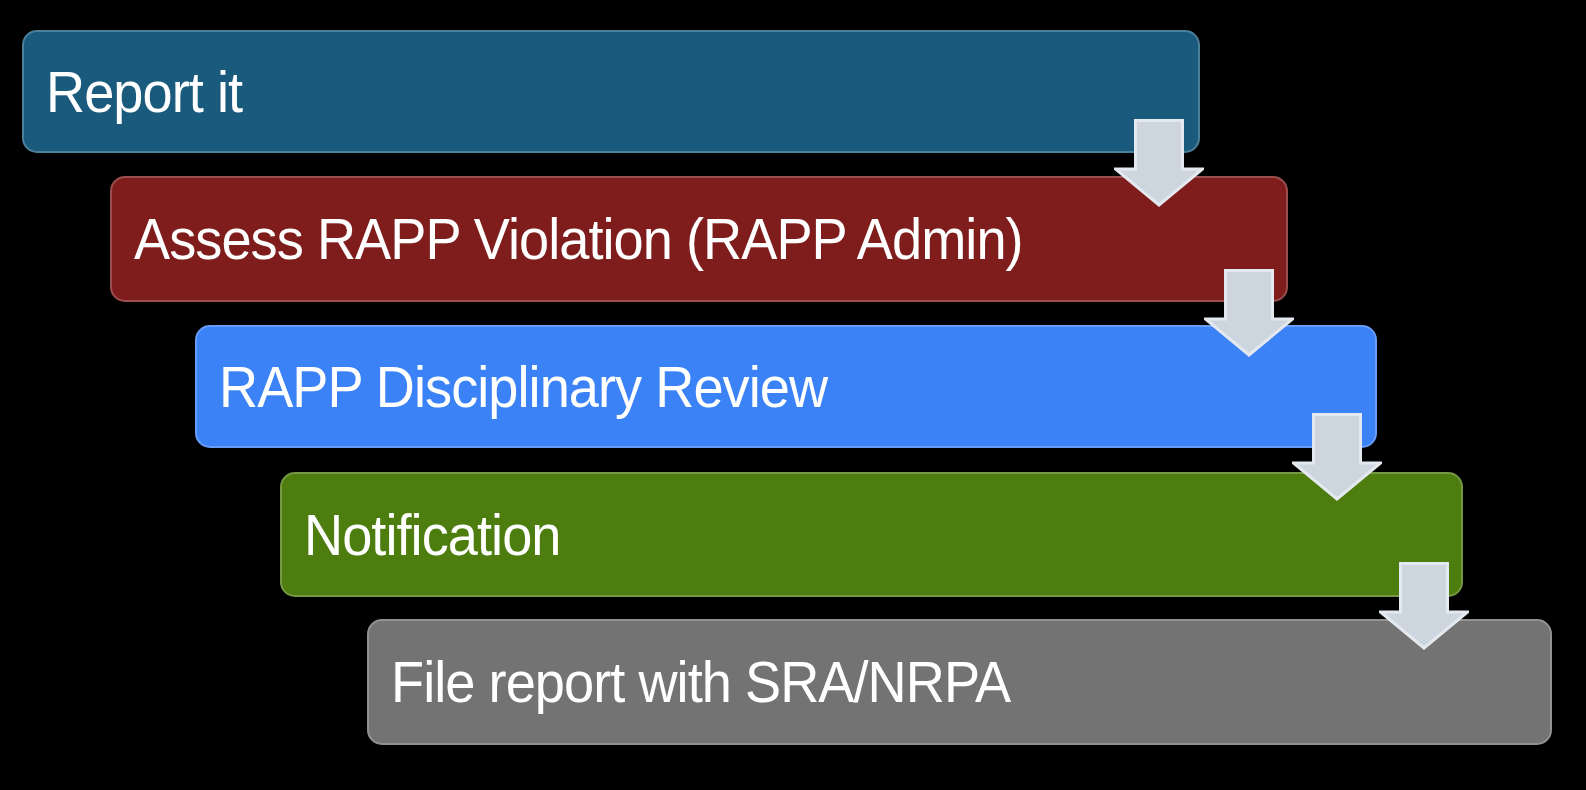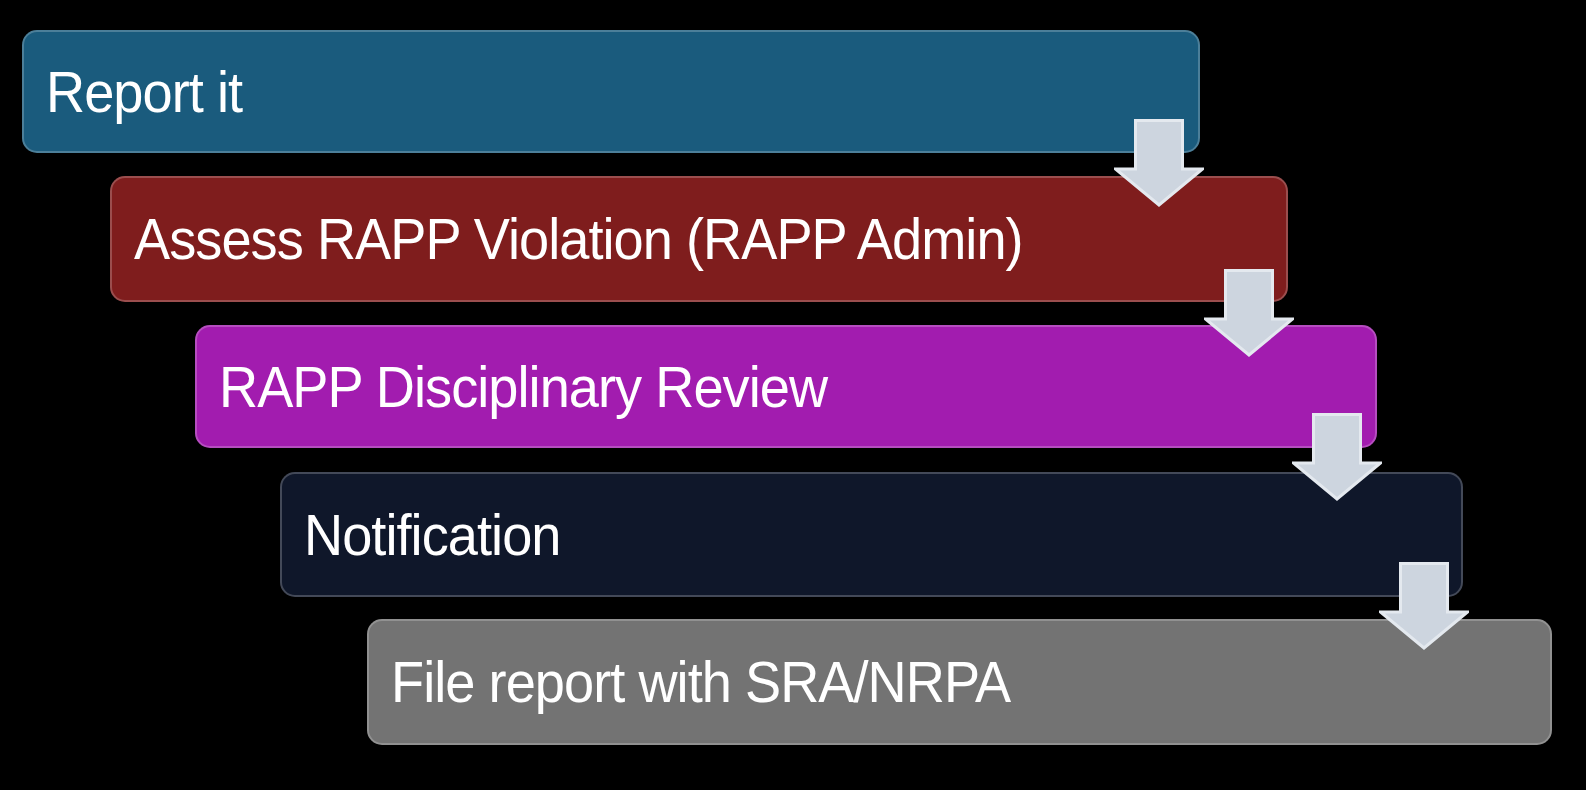--- a/index.html
+++ b/index.html
@@ -56,25 +56,25 @@
 <div class="canvas" style="background: rgb(0, 0, 0);">
 
   <div class="step s1" style="background-color: rgb(26, 91, 125);">
     <span class="label">Report it</span>
   </div>
 
   <div class="step s2" style="background-color: #7f1d1d;">
     <span class="label">Assess RAPP Violation (RAPP Admin)</span>
   </div>
 
-  <div class="step s3" style="background-color: #a21caf;">
+  <div class="step s3" style="background-color: #3b82f6;">
     <span class="label">RAPP Disciplinary Review</span>
   </div>
 
-  <div class="step s4" style="background-color: #0f172a;">
+  <div class="step s4" style="background-color: #4d7c0f;">
     <span class="label">Notification</span>
   </div>
 
   <div class="step s5" style="background-color: #737373;">
     <span class="label">File report with SRA/NRPA</span>
   </div>
 
   <div class="arrow a1">
     <svg viewBox="0 0 90 88" xmlns="http://www.w3.org/2000/svg">
       <polygon class="arrow-shape" points="21.5,1.5 68.5,1.5 68.5,50 88.5,50 45,86 1.5,50 21.5,50" stroke-width="3" stroke-linejoin="miter" fill="#CDD5DF"></polygon>

